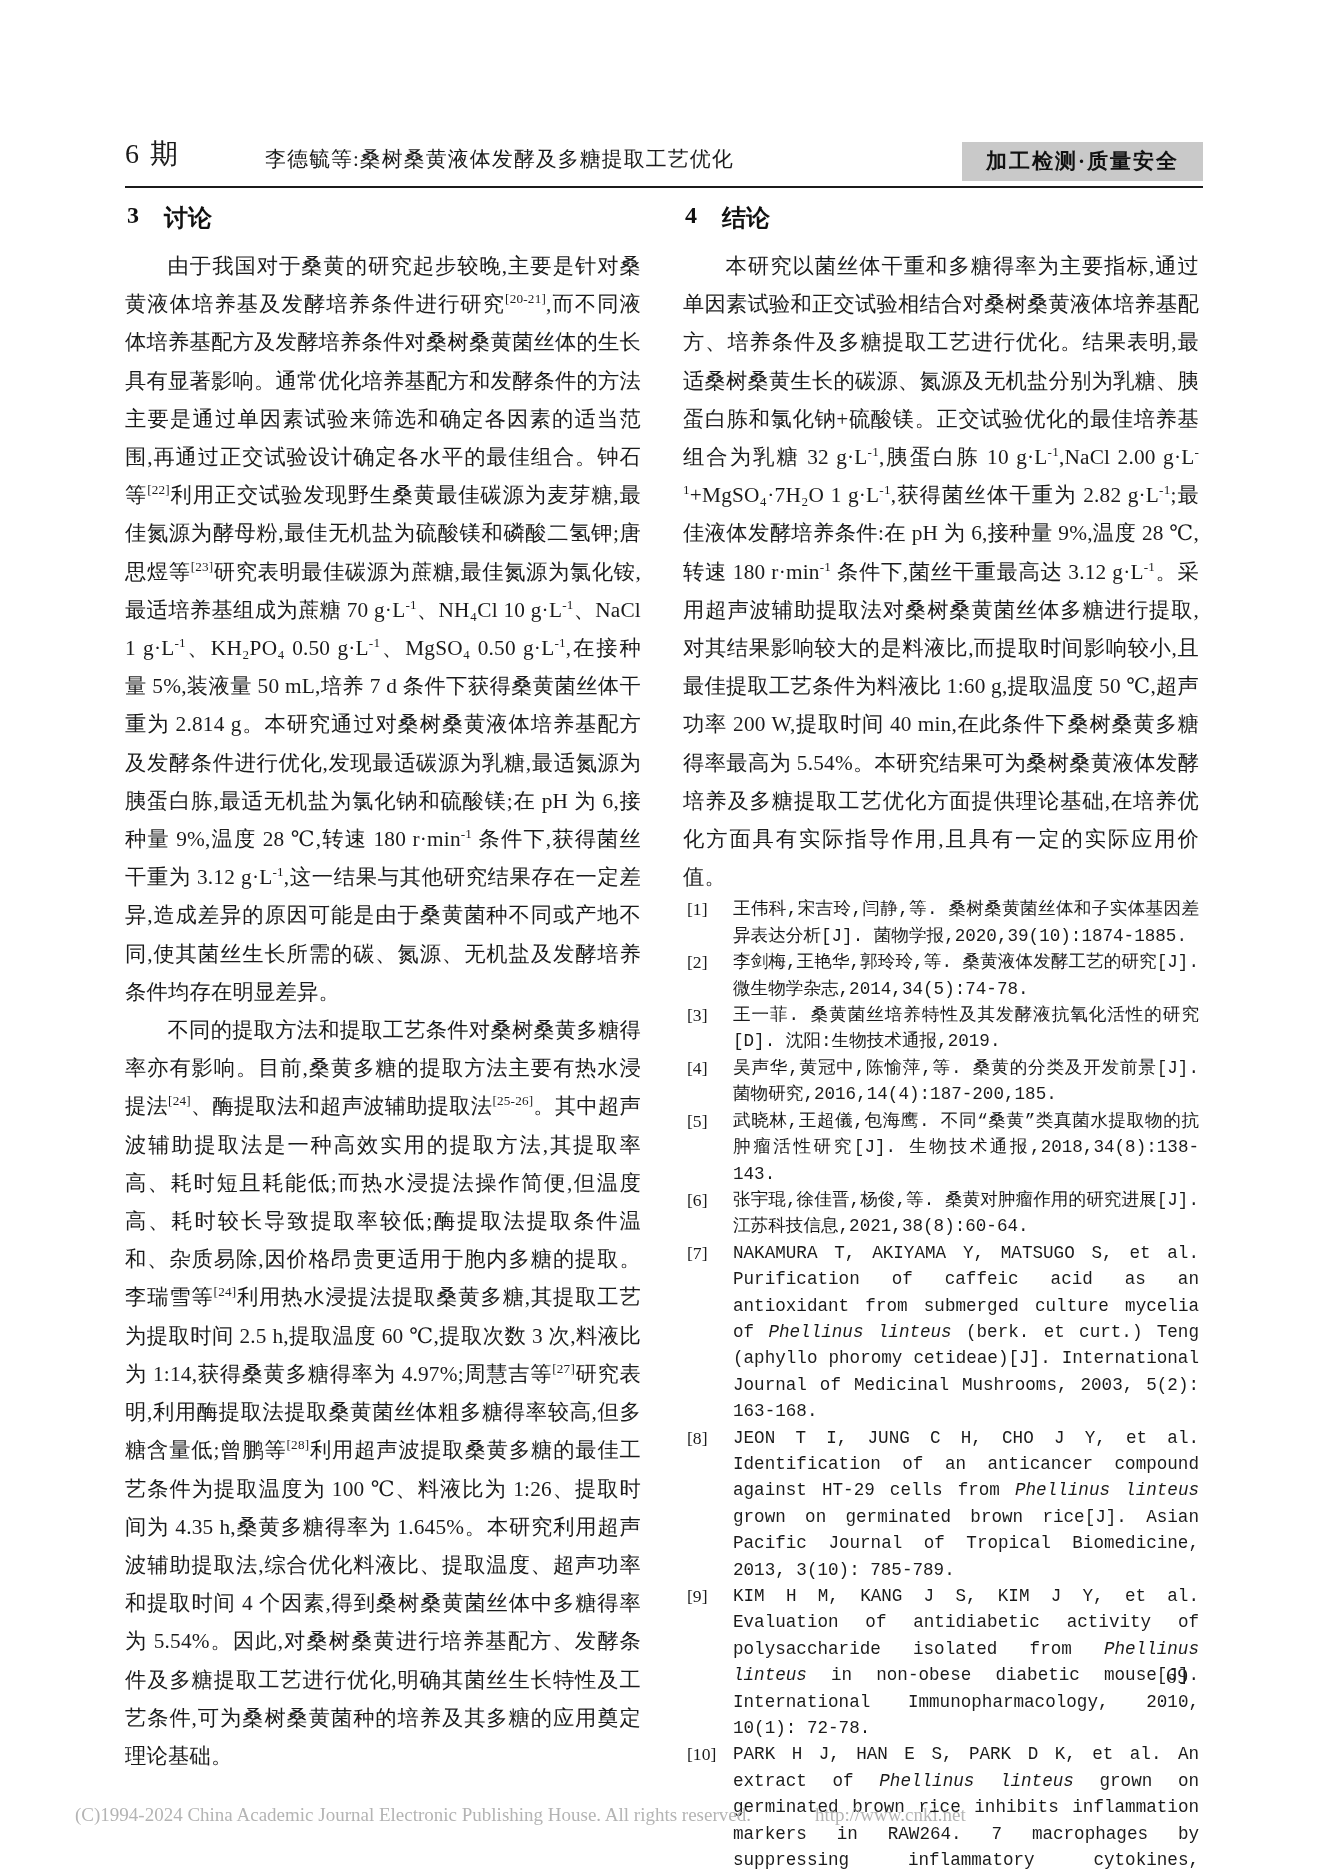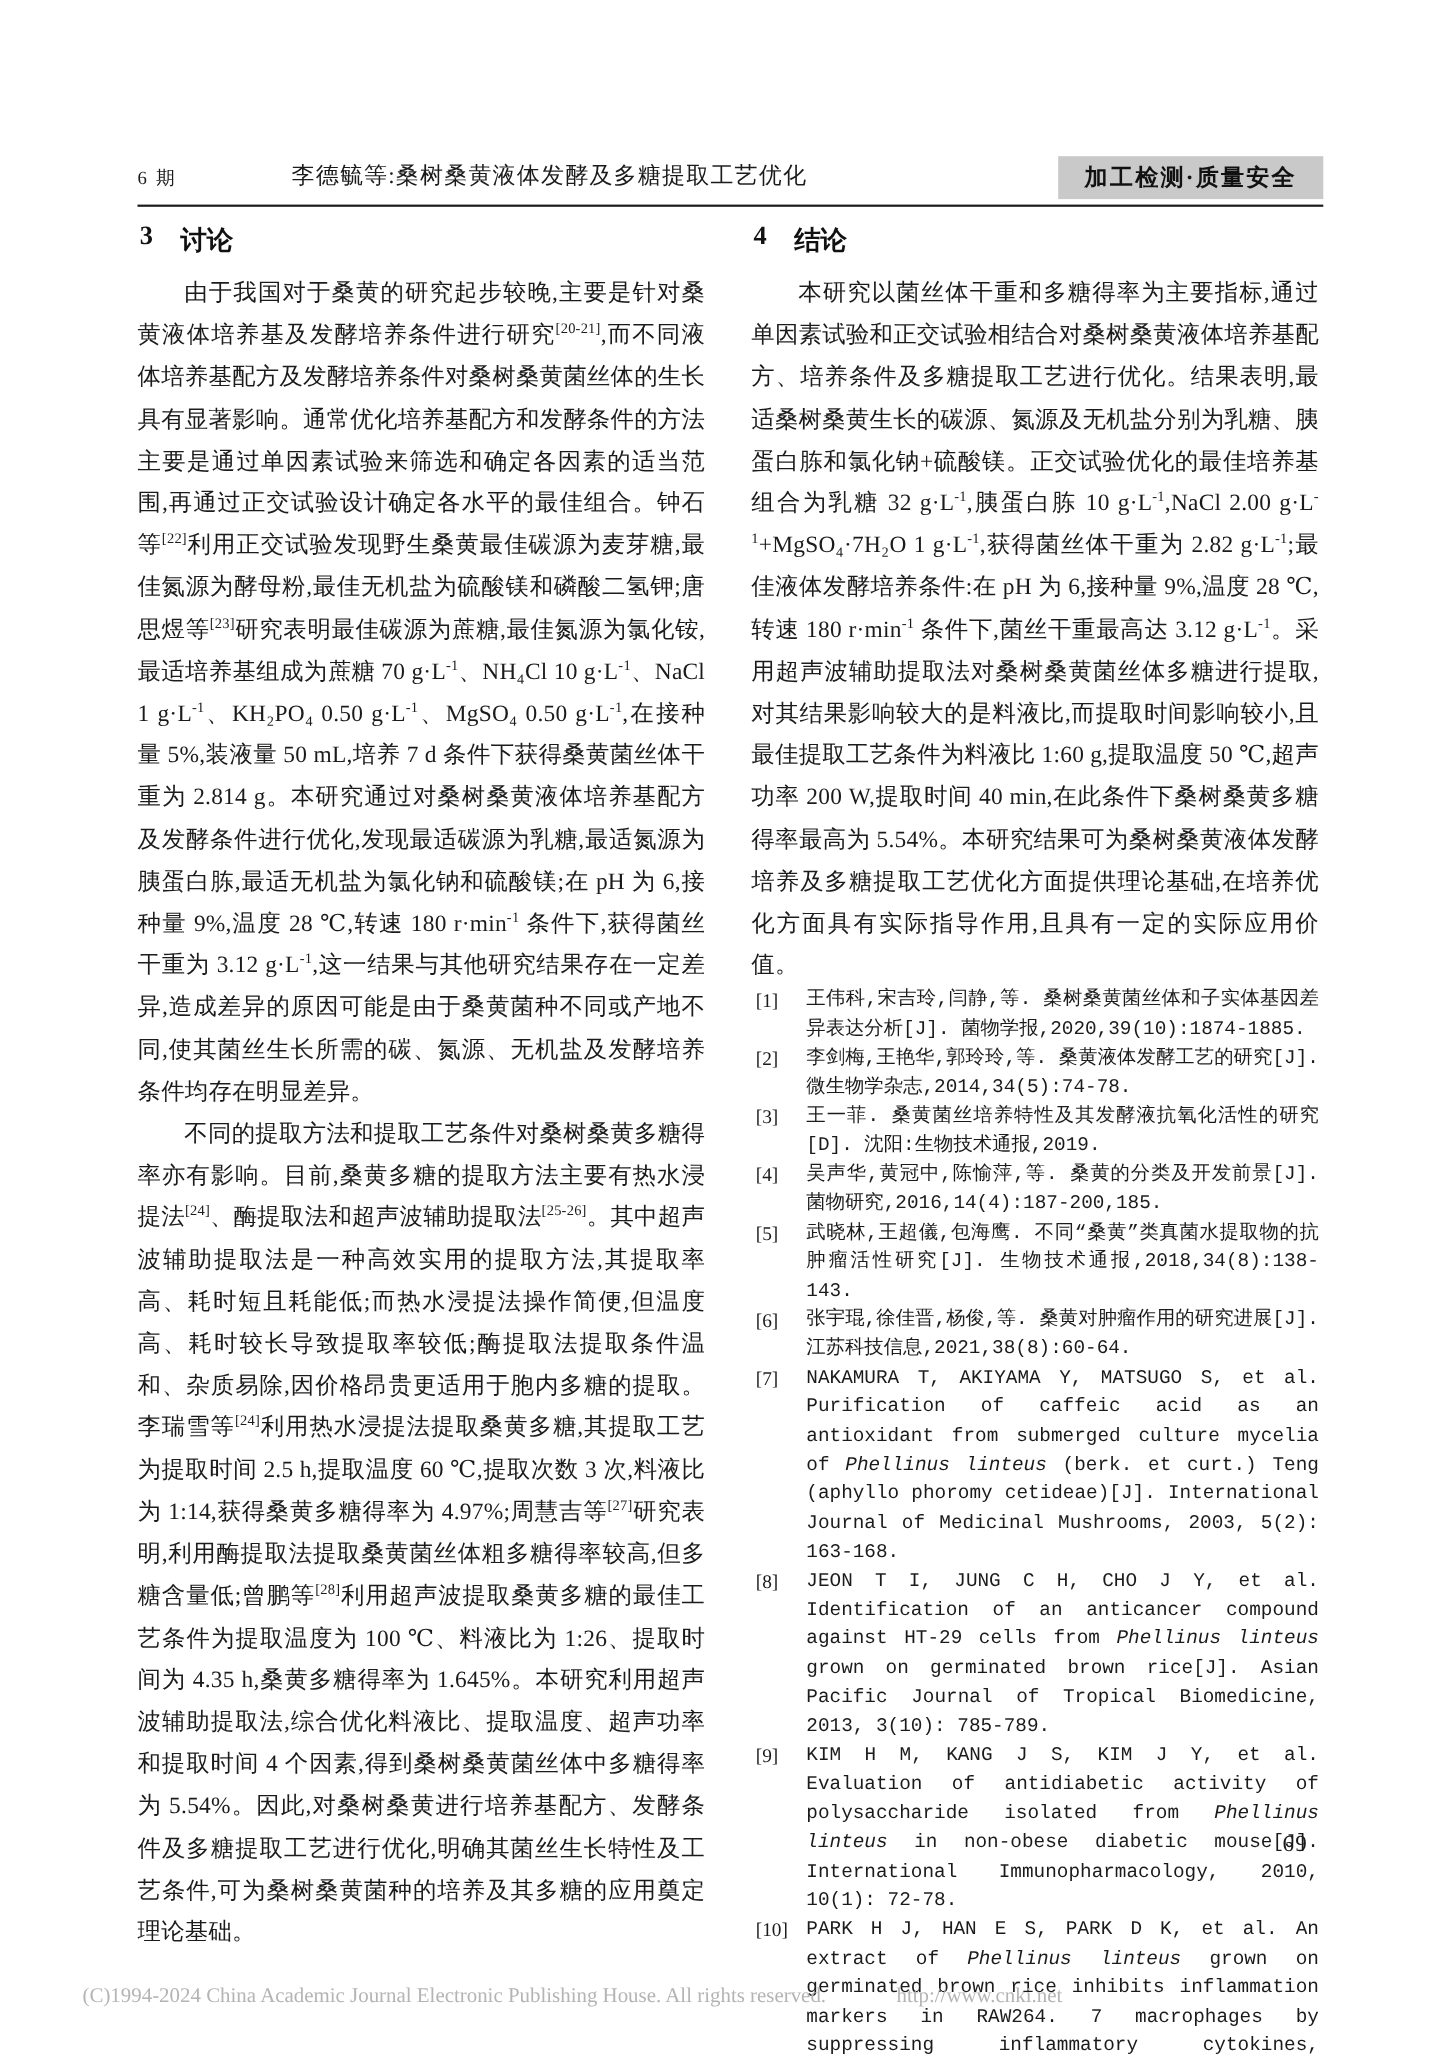--- a/index.html
+++ b/index.html
@@ -3,21 +3,21 @@
 <meta charset="utf-8">
 <style>
   html,body{margin:0;padding:0;}
   body{
     width:1323px;height:1871px;position:relative;background:#ffffff;
     color:#1b1b1b;font-family:"Liberation Serif","DejaVu Serif",serif;
     overflow:hidden;
   }
   
   .header{position:absolute;left:125px;top:131px;width:1078px;height:52px;}
-  .issue{position:absolute;left:0;bottom:10px;font-size:17px;letter-spacing:2px;}
+  .issue{position:absolute;left:0;bottom:10px;font-size:28px;letter-spacing:2px;}
   .running-title{position:absolute;left:140px;right:200px;bottom:10px;font-size:21px;letter-spacing:1px;}
   .badge{position:absolute;right:0;bottom:2px;background:#c9c9c9;color:#111;
          font-weight:bold;font-size:21px;line-height:1;padding:9px 24px;letter-spacing:2px;}
   .header-rule{position:absolute;left:125px;top:186px;width:1078px;border-top:2.5px solid #1b1b1b;}
   
   .col{position:absolute;top:198px;width:516px;}
   .col-left{left:125px;}
   .col-right{left:683px;}
   .sec-heading{display:flex;gap:25px;font-size:24px;font-weight:bold;margin:4px 0 13px 2px;color:#111;}
   .para{font-size:21.3px;line-height:38.2px;text-align:justify;text-indent:2em;margin:0;

